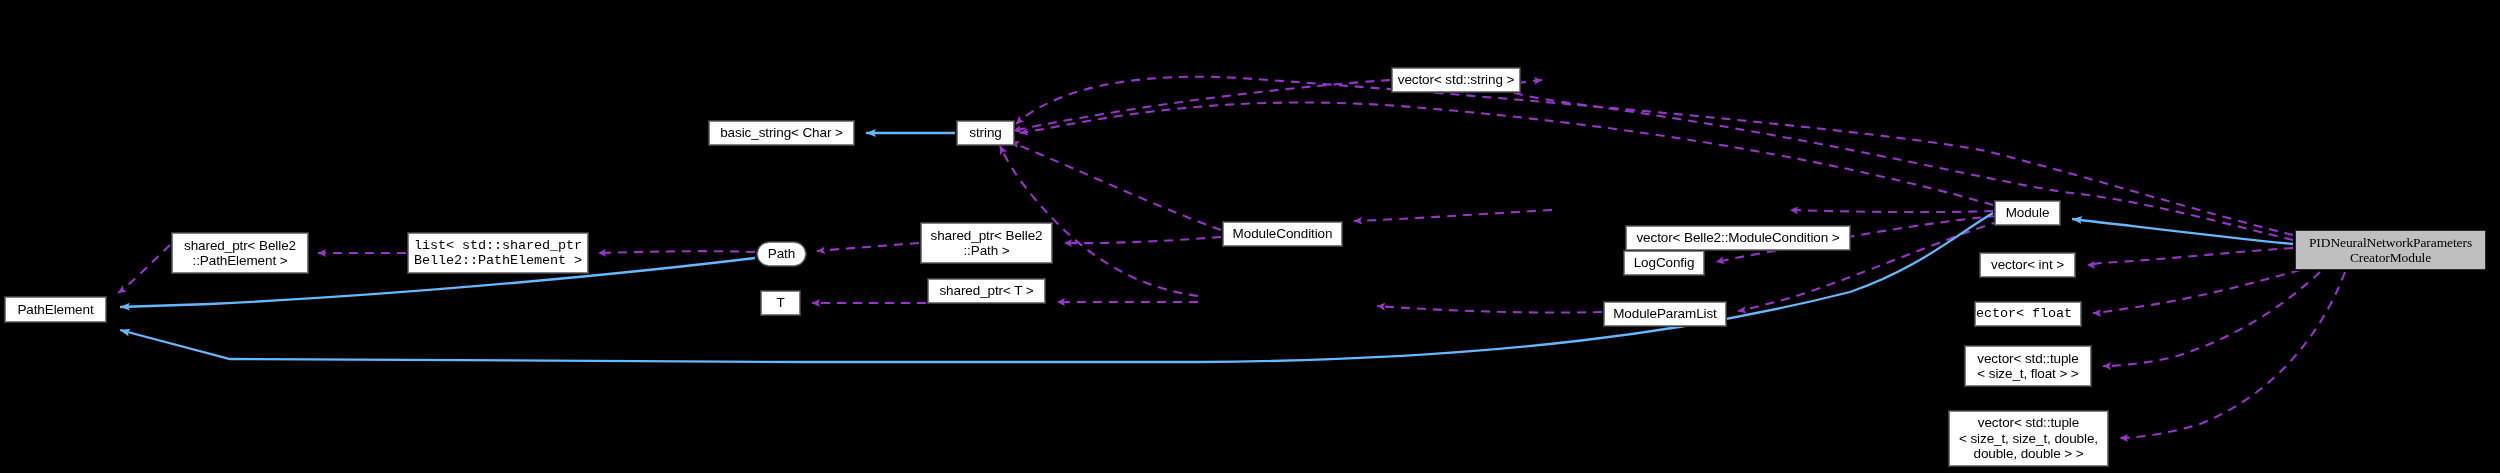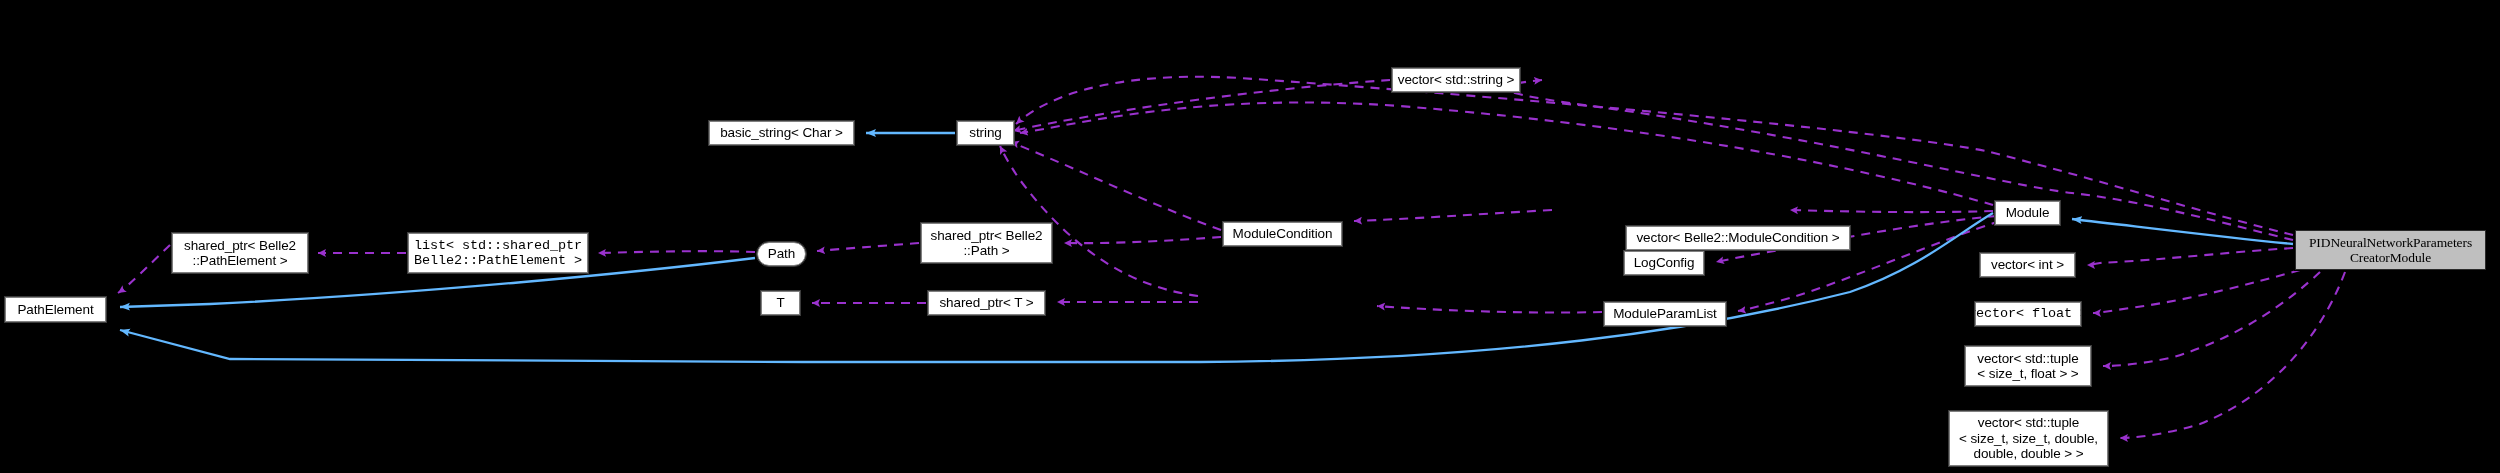--- a/index.html
+++ b/index.html
@@ -95,21 +95,21 @@
 
   <div class="node" style="left:957px;top:121px;width:57px;height:24px;">string</div>
 
   <div class="node" style="left:757px;top:242px;width:49px;height:24px;border-radius:12px;">Path</div>
 
   <div class="node" style="left:761px;top:291px;width:39px;height:24px;">T</div>
 
   <div class="node" style="left:921px;top:223px;width:131px;height:40px;">shared_ptr&lt; Belle2
 ::Path &gt;</div>
 
-  <div class="node" style="left:928px;top:291px;width:117px;height:24px;">shared_ptr&lt; T &gt;</div>
+  <div class="node" style="left:928px;top:279px;width:117px;height:24px;">shared_ptr&lt; T &gt;</div>
 
   <div class="node" style="left:1223px;top:222px;width:119px;height:24px;">ModuleCondition</div>
 
 
   <div class="node" style="left:1392px;top:68px;width:128px;height:24px;">vector&lt; std::string &gt;</div>
 
   <div class="node" style="left:1626px;top:198px;width:224px;height:24px;margin-top:28px;">vector&lt; Belle2::ModuleCondition &gt;</div>
 
   <div class="node" style="left:1624px;top:251px;width:80px;height:24px;">LogConfig</div>
 

